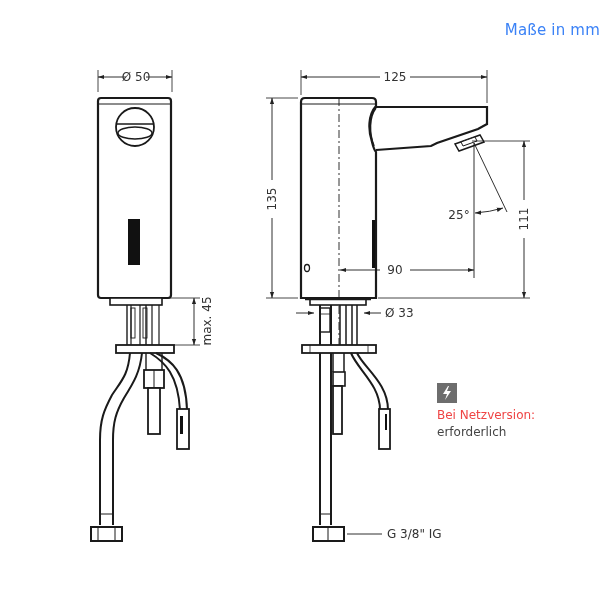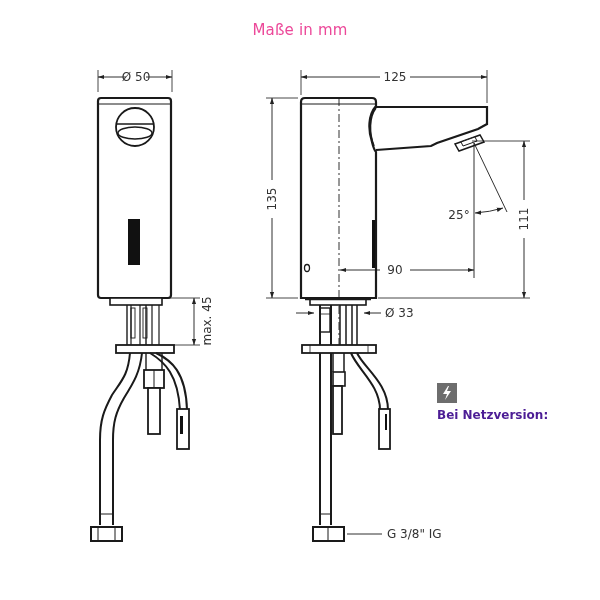--- a/index.html
+++ b/index.html
@@ -1,23 +1,23 @@
 <!DOCTYPE html>
 <html><head>
 <meta charset="utf-8">
 <style>
   html, body { margin: 0; padding: 0; background: #ffffff; }
   body { width: 600px; height: 600px; position: relative; overflow: hidden; font-family: "DejaVu Sans", sans-serif; }
   #drawing { position: absolute; left: 0; top: 0; width: 600px; height: 600px; }
-  .title { position: absolute; left: 0; top: 21px; width: 600px; text-align: center; font-size: 15px; color: #ec4899; letter-spacing: 0.2px; }
+  .title { position: absolute; left: 0; top: 21px; width: 600px; text-align: right; font-size: 15px; color: #3b82f6; letter-spacing: 0.2px; }
   .dim-text { font-family: "DejaVu Sans", sans-serif; font-size: 12px; fill: #333333; }
   .note { position: absolute; left: 437px; top: 383px; width: 160px; }
   .note-icon { width: 20px; height: 20px; background: #6d6d6d; display: flex; align-items: center; justify-content: center; margin-bottom: 4px; }
   .note-line { font-size: 12px; line-height: 17px; color: #444444; white-space: nowrap; }
-  .note-line.bold { font-weight: bold; color: #4c1d95; }
+  .note-line.bold { font-weight: normal; color: #ef4444; }
 </style>
 </head>
 <body>
 
 <div class="title">Maße in mm</div>
 
 <svg id="drawing" viewBox="0 0 600 600" xmlns="http://www.w3.org/2000/svg">
   <defs>
     <marker id="arr" viewBox="0 0 10 10" refX="10" refY="5" markerWidth="7" markerHeight="7" orient="auto-start-reverse">
       <path d="M0,1.5 L10,5 L0,8.5 z" fill="#222"></path>
@@ -163,13 +163,14 @@
   <text class="dim-text" x="387" y="538" text-anchor="start">G 3/8" IG</text>
 </svg>
 
 <div class="note">
   <div class="note-icon">
     <svg width="12" height="16" viewBox="0 0 12 16">
         <path d="M7,1 L2,9 L6,9 L4,15 L10,6 L6,6 L8,1 Z" fill="#ffffff"></path>
       </svg>
   </div>
   <div class="note-line bold">Bei Netzversion:</div>
+  <div class="note-line">erforderlich</div>
 </div>
 
 </body></html>

